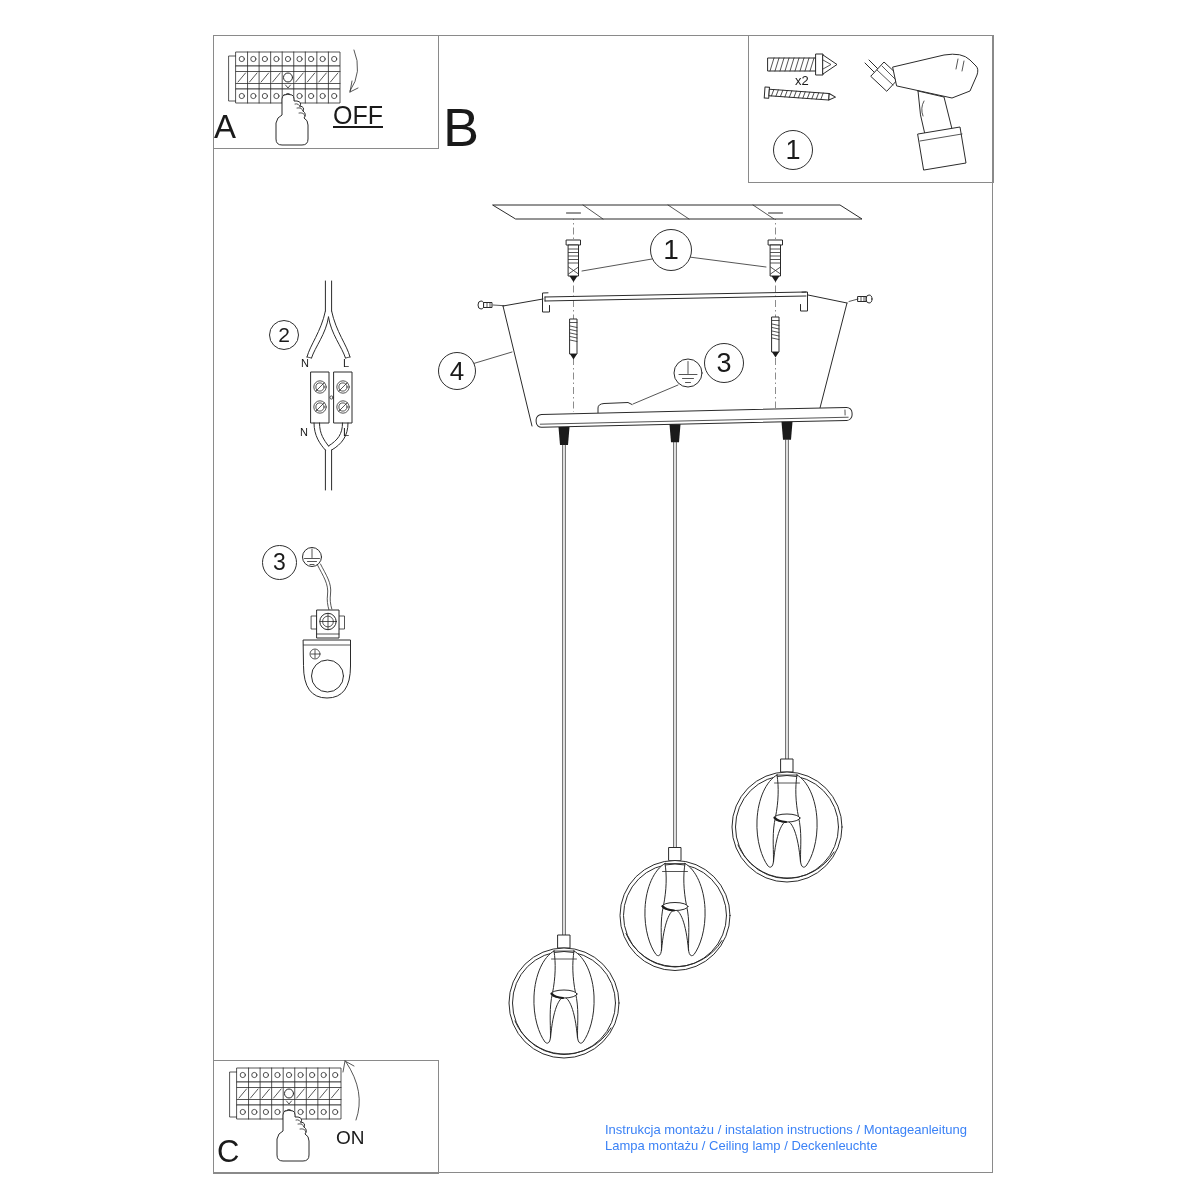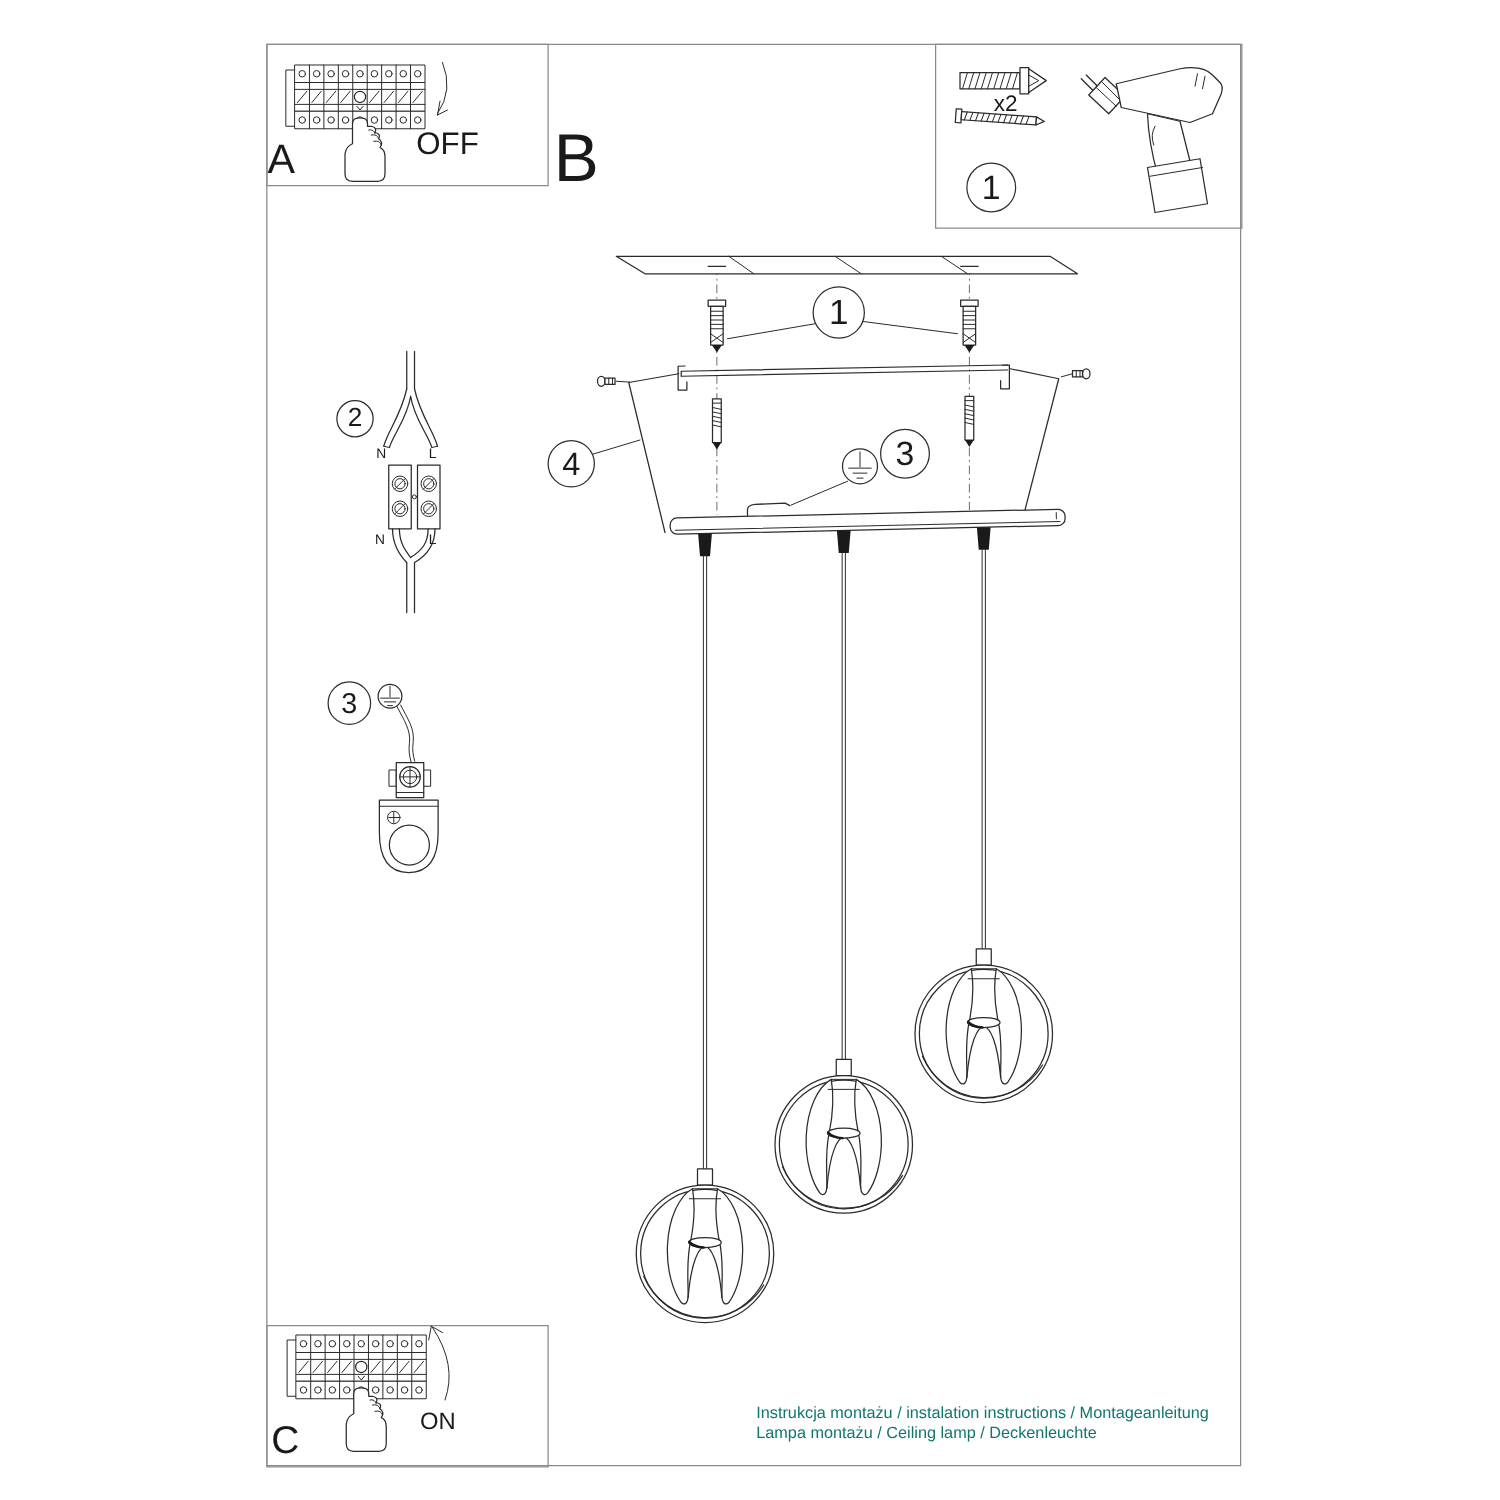--- a/index.html
+++ b/index.html
@@ -12,21 +12,21 @@
   #boxC{left:213px;top:1060px;width:224px;height:112px;}
   svg.art{position:absolute;left:0;top:0;}
   .ln{fill:none;stroke:#2b2b2b;stroke-width:1;stroke-linecap:round;stroke-linejoin:round;}
   .thin{stroke-width:0.8;}
   .wfill{fill:#ffffff;}
   .dark{fill:#1a1a1a;stroke:none;}
   .axis{fill:none;stroke:#6e6e6e;stroke-width:0.8;stroke-dasharray:7 3 1.5 3;}
   .lbl{position:absolute;white-space:nowrap;line-height:1;color:#1a1a1a;}
   .callout{position:absolute;border:1.4px solid #2f2f2f;border-radius:50%;background:#fff;
            display:flex;align-items:center;justify-content:center;color:#1a1a1a;}
-  .footer{position:absolute;left:605px;top:1122px;font-size:13px;line-height:15.5px;color:#0f766e;}
+  .footer{position:absolute;left:605px;top:1122px;font-size:13px;line-height:15.5px;color:#3b82f6;}
 </style>
 </head>
 <body>
 
 <div class="page">
 
   <div id="sheet" class="frame"></div>
   <div id="boxA" class="frame"></div>
   <div id="boxParts" class="frame"></div>
   <div id="boxC" class="frame"></div>
@@ -261,25 +261,25 @@
         </g>
       <g transform="translate(787,827)">
           <use href="#pendant-lamp"></use>
         </g>
 
       <path class="ln thin" d="M472,364 L512,352"></path>
     </g>
   </svg>
 
   <div class="lbl" style="left:214px;top:110px;font-size:33px;">A</div>
-  <div class="lbl" style="left:333px;top:103px;font-size:25px;">OFF</div>
+  <div class="lbl" style="left:333px;top:103px;font-size:25px;text-decoration:underline;">OFF</div>
   <div class="lbl" style="left:443px;top:100px;font-size:54px;">B</div>
   <div class="lbl" style="left:217px;top:1136px;font-size:31px;">C</div>
   <div class="lbl" style="left:336px;top:1128px;font-size:19px;">ON</div>
-  <div class="lbl" style="left:795px;top:74px;font-size:18px;">x2</div>
+  <div class="lbl" style="left:795px;top:74px;font-size:13px;">x2</div>
 
   <div class="lbl" style="left:301px;top:358px;font-size:11px;">N</div>
   <div class="lbl" style="left:343px;top:358px;font-size:11px;">L</div>
   <div class="lbl" style="left:300px;top:427px;font-size:11px;">N</div>
   <div class="lbl" style="left:343px;top:427px;font-size:11px;">L</div>
 
   <div class="callout" style="left:773px;top:130px;width:38px;height:38px;font-size:27px;">1</div>
   <div class="callout" style="left:650px;top:229px;width:40px;height:40px;font-size:28px;">1</div>
   <div class="callout" style="left:269px;top:320px;width:28px;height:28px;font-size:21px;">2</div>
   <div class="callout" style="left:262px;top:545px;width:33px;height:33px;font-size:23px;">3</div>

